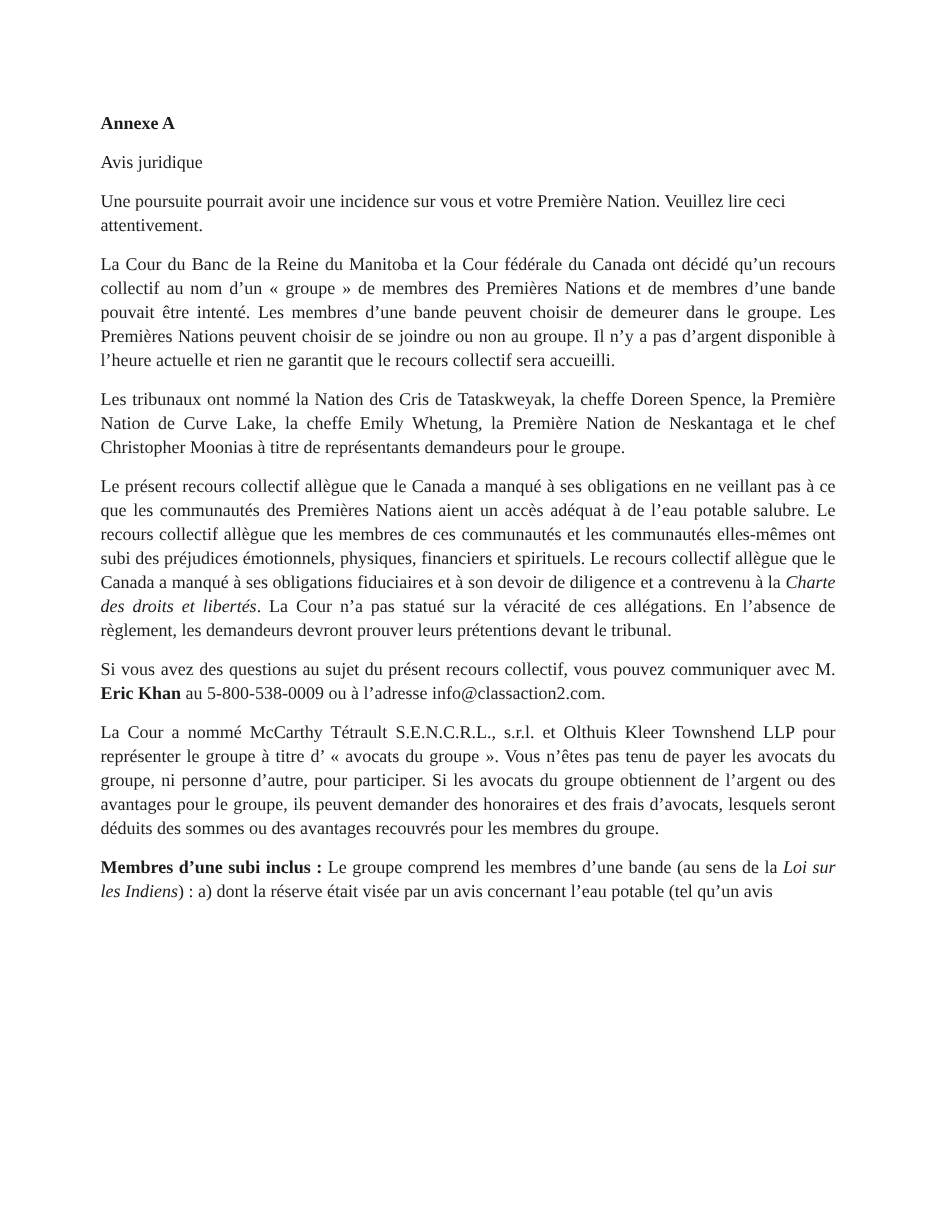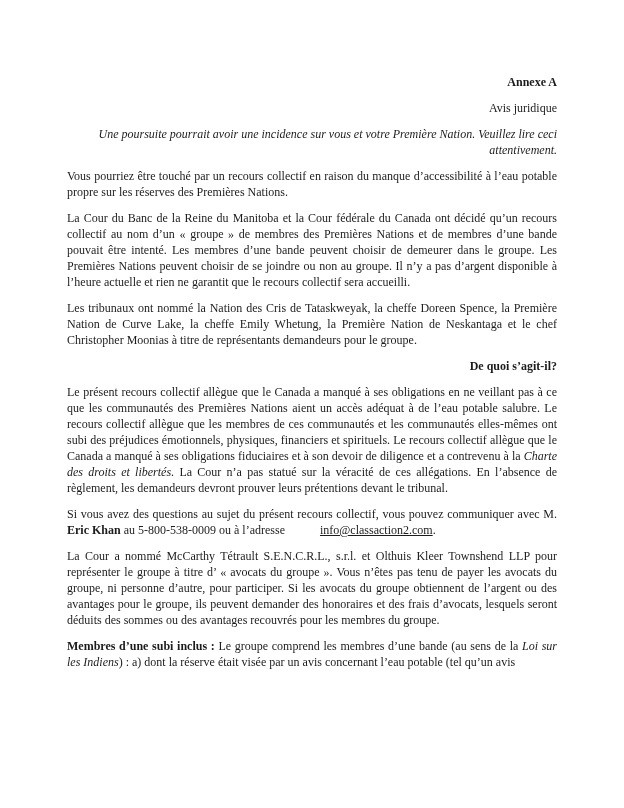--- a/index.html
+++ b/index.html
@@ -17,57 +17,52 @@
     font-family: "Liberation Serif", "DejaVu Serif", serif;
     font-size: 12px;
     line-height: 16px;
     color: #1c1c1c;
     overflow: hidden;
   }
   .page p {
     margin: 0 0 10px 0;
   }
   .center {
-    text-align: right;
+    text-align: left;
   }
   .bold {
     font-weight: bold;
   }
   .italic {
-    font-style: italic;
   }
   .body-par {
     text-align: justify;
   }
   .email-link {
     color: inherit;
-    text-decoration: underline;
     cursor: pointer;
-    margin-left: 32px;
   }
 </style>
 </head>
 <body>
 
 <div class="page">
 
   <p class="center bold">Annexe A</p>
 
   <p class="center">Avis juridique</p>
 
 
   <p class="center italic">Une poursuite pourrait avoir une incidence sur vous et votre Première Nation. Veuillez lire ceci attentivement.</p>
 
-  <p class="body-par">Vous pourriez être touché par un recours collectif en raison du manque d’accessibilité à l’eau potable propre sur les réserves des Premières Nations.</p>
 
   <p class="body-par">La Cour du Banc de la Reine du Manitoba et la Cour fédérale du Canada ont décidé qu’un recours collectif au nom d’un « groupe » de membres des Premières Nations et de membres d’une bande pouvait être intenté. Les membres d’une bande peuvent choisir de demeurer dans le groupe. Les Premières Nations peuvent choisir de se joindre ou non au groupe. Il n’y a pas d’argent disponible à l’heure actuelle et rien ne garantit que le recours collectif sera accueilli.</p>
 
   <p class="body-par">Les tribunaux ont nommé la Nation des Cris de Tataskweyak, la cheffe Doreen Spence, la Première Nation de Curve Lake, la cheffe Emily Whetung, la Première Nation de Neskantaga et le chef Christopher Moonias à titre de représentants demandeurs pour le groupe.</p>
 
-  <p class="center bold">De quoi s’agit-il?</p>
 
   <p class="body-par"><span>Le présent recours collectif allègue que le Canada a manqué à ses obligations en ne veillant pas à ce que les communautés des Premières Nations aient un accès adéquat à de l’eau potable salubre. Le recours collectif allègue que les membres de ces communautés et les communautés elles-mêmes ont subi des préjudices émotionnels, physiques, financiers et spirituels. Le recours collectif allègue que le Canada a manqué à ses obligations fiduciaires et à son devoir de diligence et a contrevenu à la </span><i>Charte des droits et libertés</i><span>. La Cour n’a pas statué sur la véracité de ces allégations. En l’absence de règlement, les demandeurs devront prouver leurs prétentions devant le tribunal.</span></p>
 
   <p class="body-par"><span>Si vous avez des questions au sujet du présent recours collectif, vous pouvez communiquer avec M. </span><b>Eric Khan</b><span> au </span><span>5-800-538-0009</span><span> ou à l’adresse </span><a class="email-link">info@classaction2.com</a><span>.</span></p>
 
 
   <p class="body-par">La Cour a nommé McCarthy Tétrault S.E.N.C.R.L., s.r.l. et Olthuis Kleer Townshend LLP pour représenter le groupe à titre d’ « avocats du groupe ». Vous n’êtes pas tenu de payer les avocats du groupe, ni personne d’autre, pour participer. Si les avocats du groupe obtiennent de l’argent ou des avantages pour le groupe, ils peuvent demander des honoraires et des frais d’avocats, lesquels seront déduits des sommes ou des avantages recouvrés pour les membres du groupe.</p>
 
 
   <p class="body-par"><b>Membres d’une subi inclus :</b><span> Le groupe comprend les membres d’une bande (au sens de la </span><i>Loi sur les Indiens</i><span>) : a) dont la réserve était visée par un avis concernant l’eau potable (tel qu’un avis</span></p>

